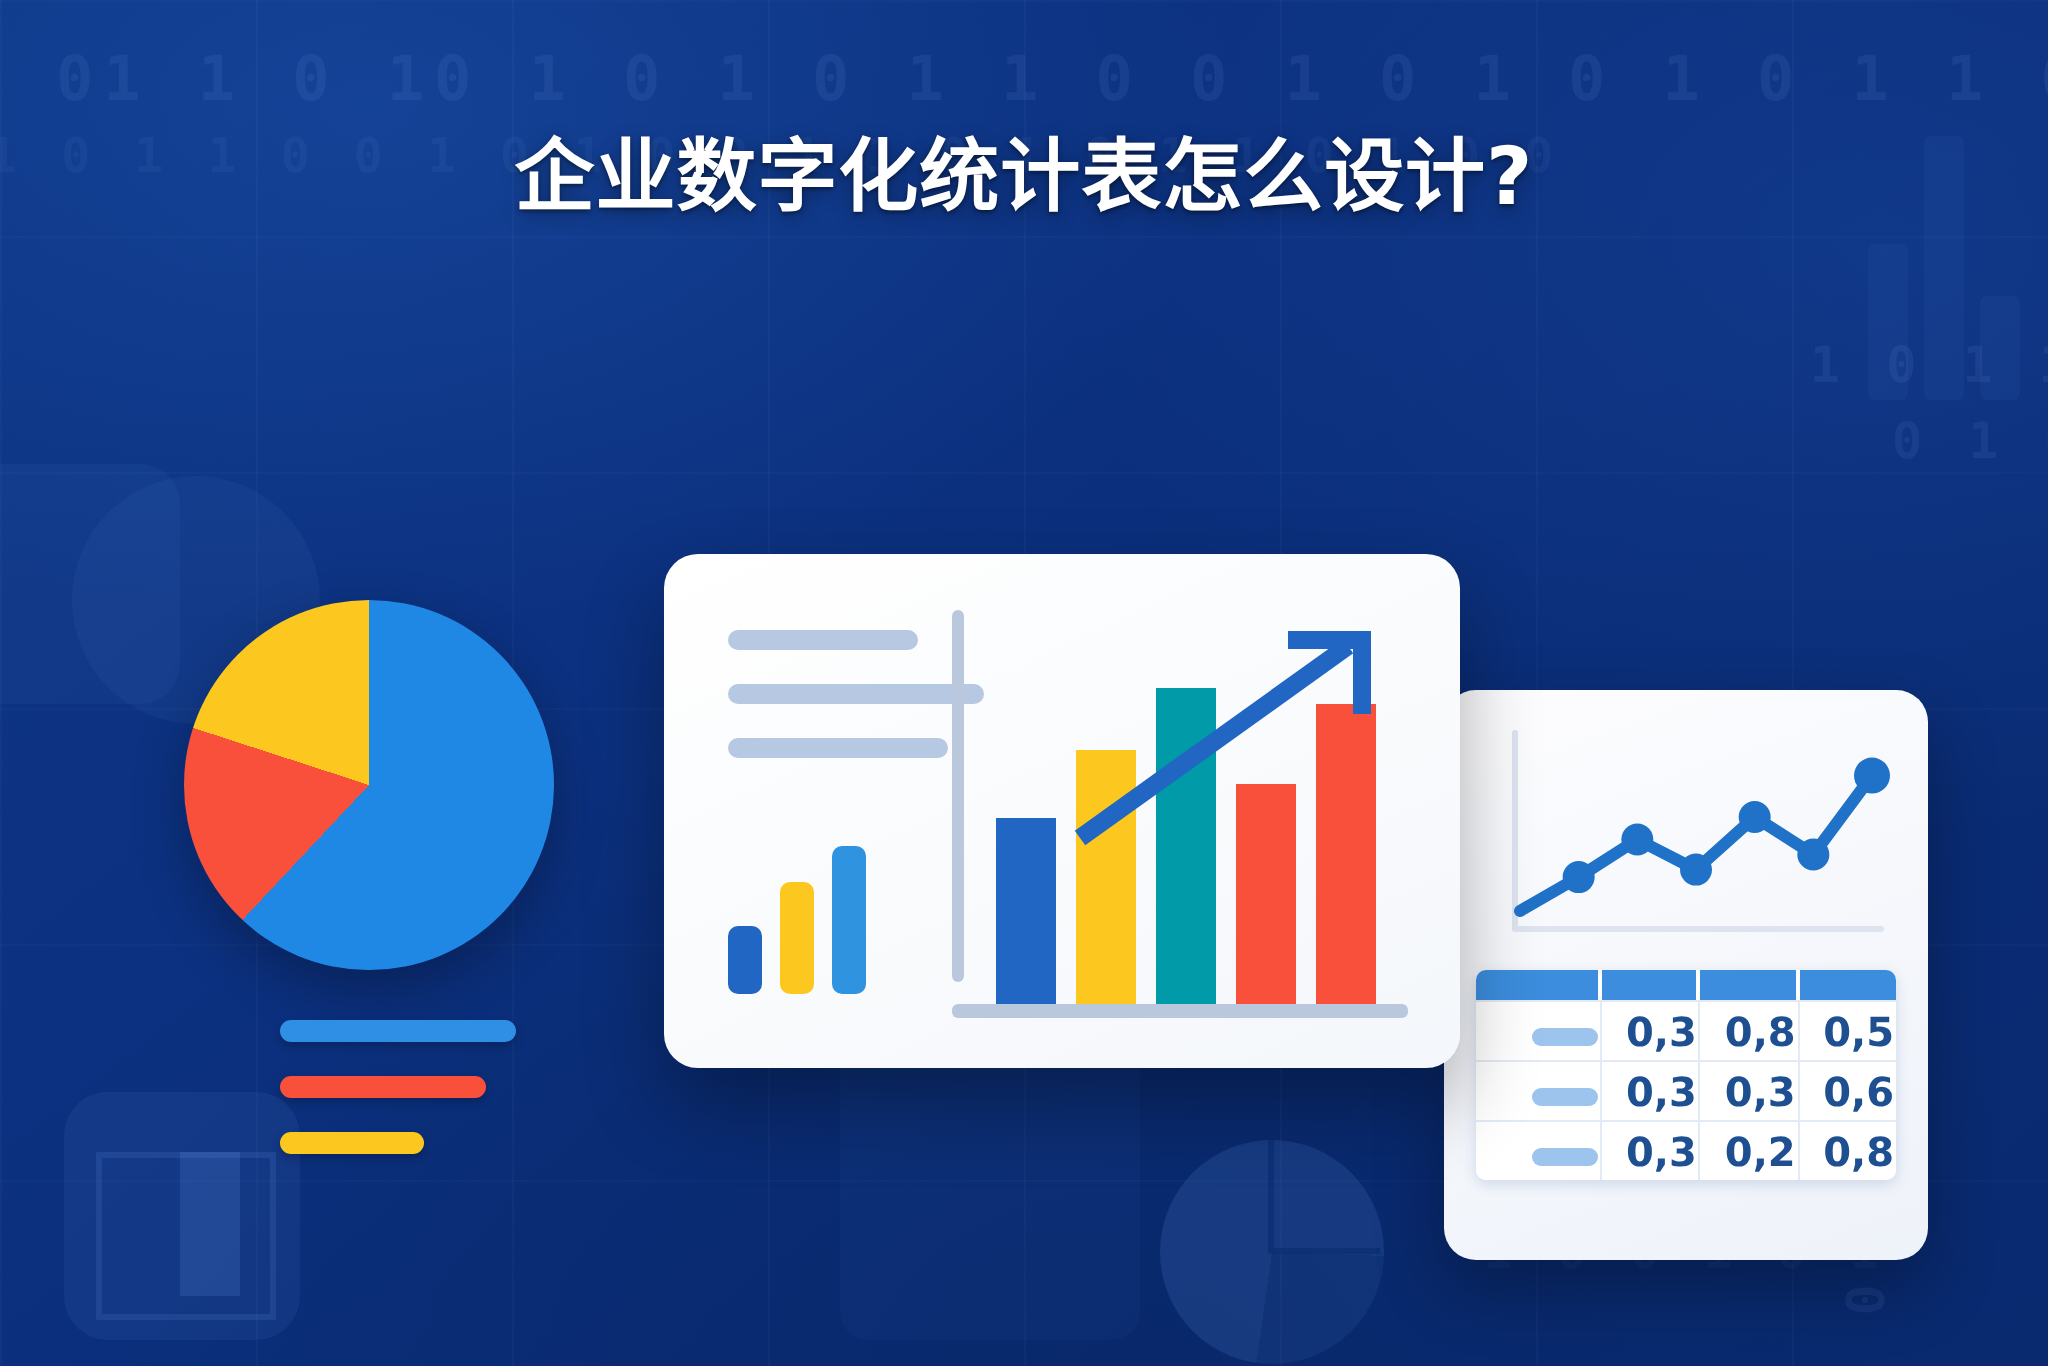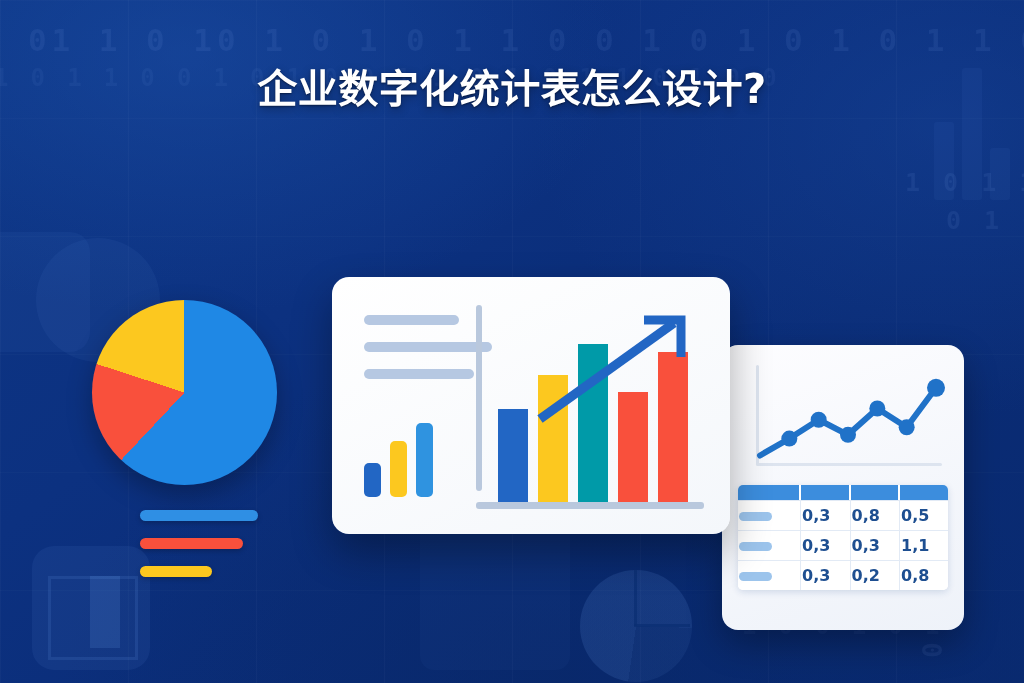--- a/index.html
+++ b/index.html
@@ -120,22 +120,22 @@
     background:#dde4ef;border-radius:2px;}
 
   
   .table-wrap{position:absolute;left:16px;top:140px;width:210px;}
   table.dt{border-collapse:separate;border-spacing:0;width:100%;
     background:#fff;border-radius:5px;overflow:hidden;
     box-shadow:0 2px 7px rgba(20,60,130,.16);}
   table.dt th{height:15px;background:#3c8ddd;border-right:2px solid #fff;padding:0;}
   table.dt th:last-child{border-right:none;}
   table.dt td{
-    height:27px;text-align:left;vertical-align:middle;
-    font-size:16px;font-weight:700;color:#1e4f91;
+    height:27px;text-align:right;vertical-align:middle;
+    font-size:20px;font-weight:700;color:#1e4f91;
     background:#fff;border-top:1px solid #e2eaf5;border-right:1px solid #e2eaf5;
     font-family:"DejaVu Sans","Liberation Sans",sans-serif;
   }
   table.dt td:last-child{border-right:none;}
   table.dt td.lbl{width:60px;}
   .pill{display:inline-block;width:33px;height:9px;border-radius:5px;background:#9cc4ec;}
 
   
   .card-main{
     position:absolute;left:332px;top:277px;width:398px;height:257px;
@@ -237,21 +237,21 @@
             <tr>
               <td class="lbl"><span class="pill"></span></td>
               <td>0,3</td>
               <td>0,8</td>
               <td>0,5</td>
             </tr>
             <tr>
               <td class="lbl"><span class="pill"></span></td>
               <td>0,3</td>
               <td>0,3</td>
-              <td>1,1</td>
+              <td>0,6</td>
             </tr>
             <tr>
               <td class="lbl"><span class="pill"></span></td>
               <td>0,3</td>
               <td>0,2</td>
               <td>0,8</td>
             </tr>
           </tbody>
       </table>
     </div>

